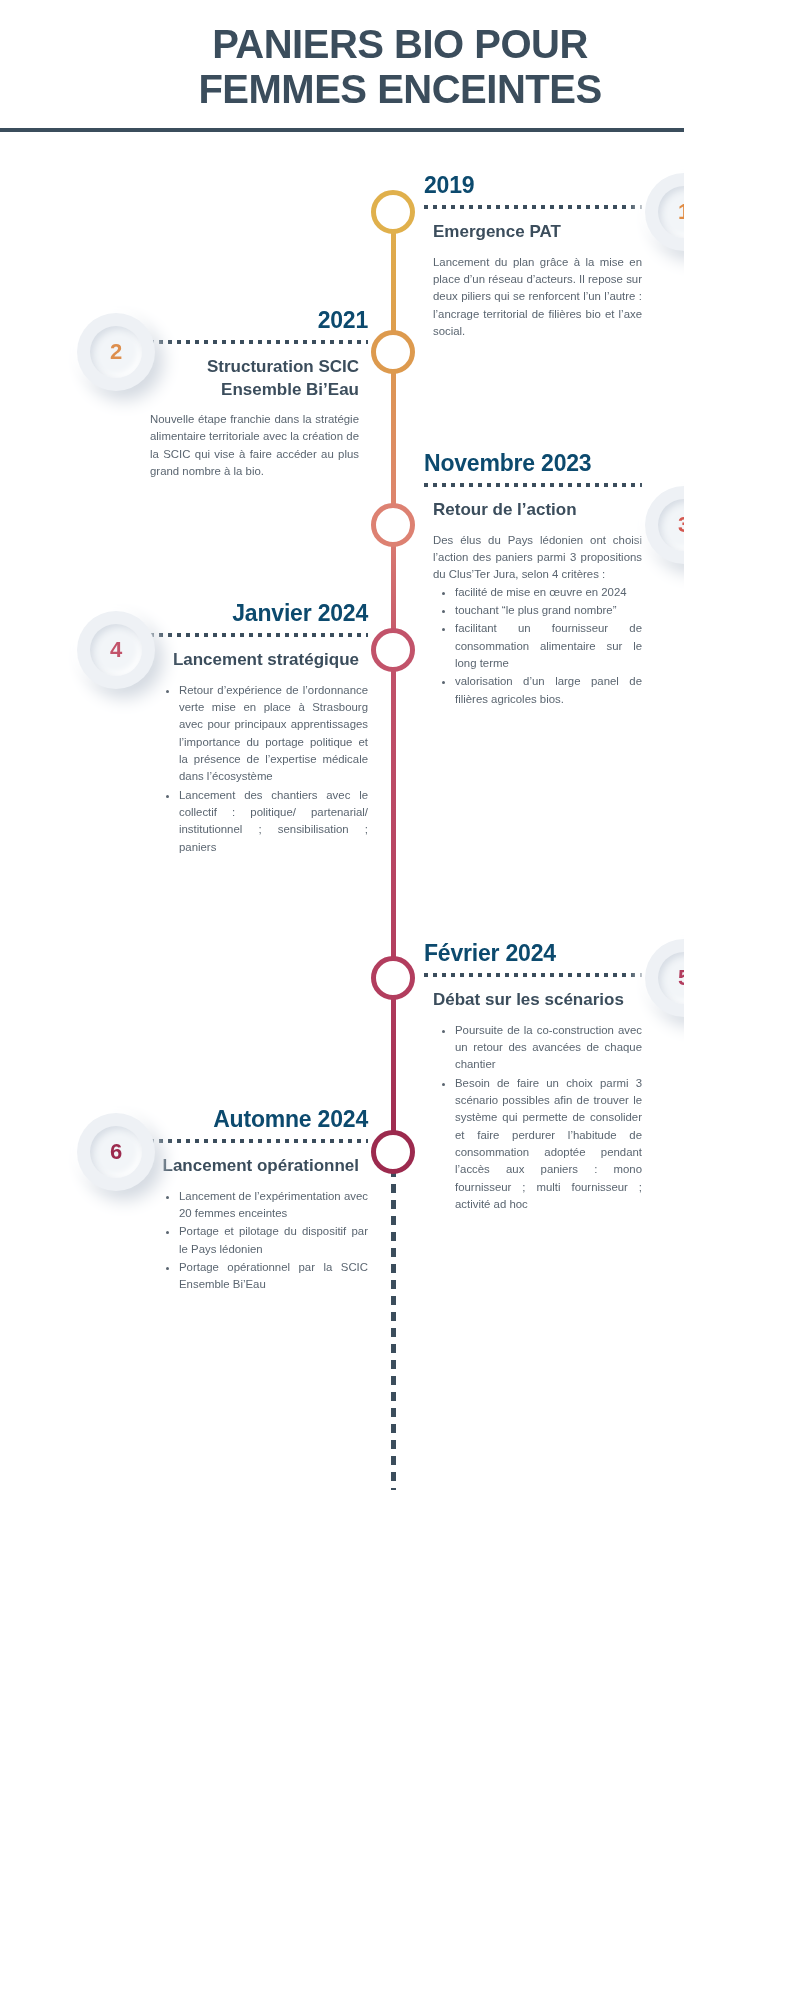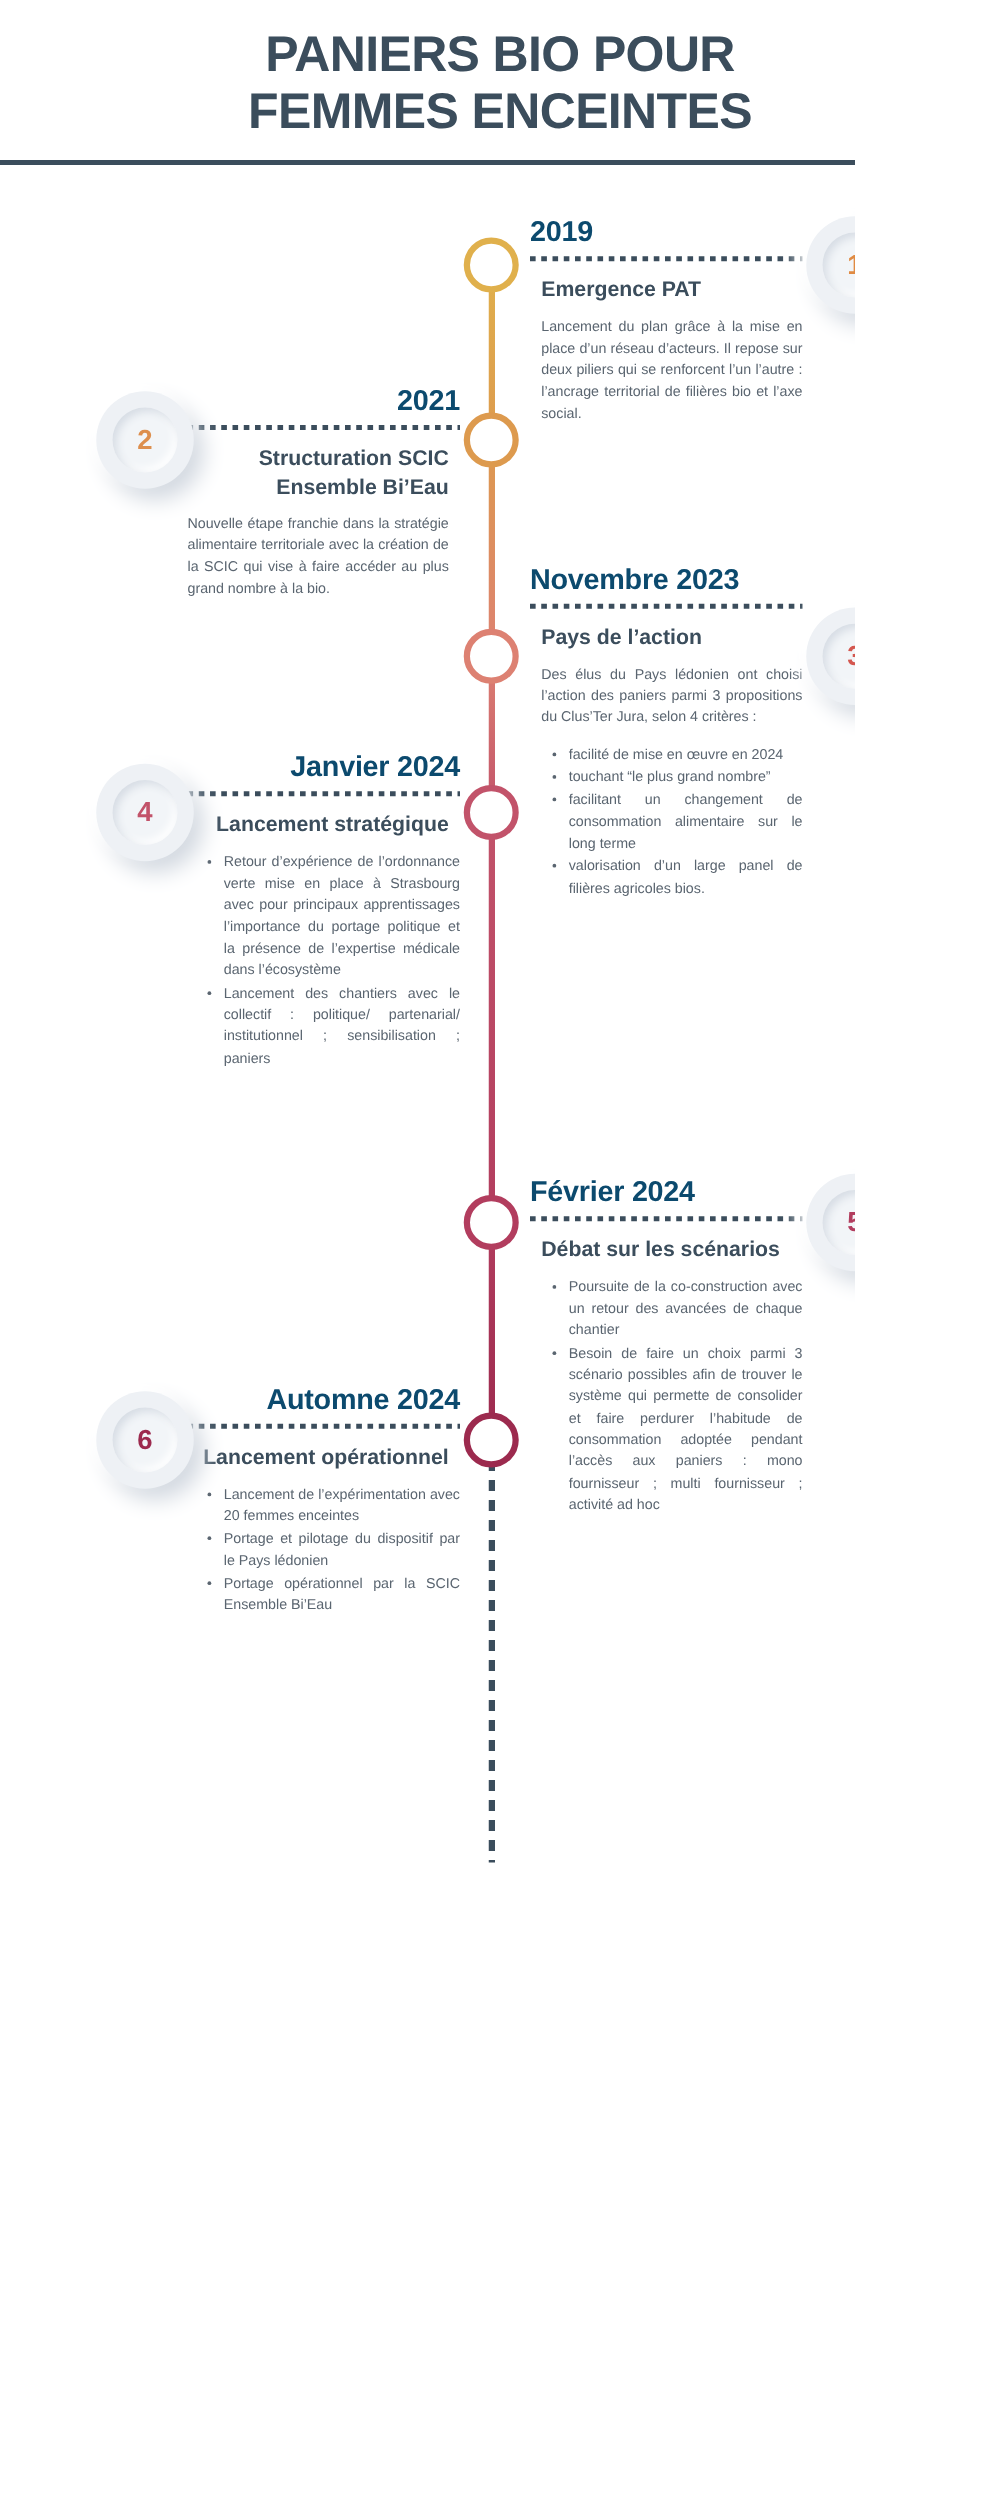--- a/index.html
+++ b/index.html
@@ -118,21 +118,21 @@
     margin: 0;
     padding-left: 22px;
     font-size: 11.4px;
     line-height: 1.52;
     color: #5a6570;
   }
   .entry.right ul { margin-left: 9px; }
   .entry.left  ul { margin-left: 9px; padding-left: 20px; }
   .entry li { text-align: justify; text-justify: inter-word; margin-bottom: 1px; }
 
-  .entry .body + ul { margin-top: 12px; }
+  .entry .body + ul { margin-top: 0; }
 
   
   .badge {
     position: absolute;
     width: 78px; height: 78px;
     border-radius: 50%;
     background: #eef1f5;
     box-shadow: -7px -7px 14px #ffffff, 8px 9px 18px #d2d8e0;
     display: flex; align-items: center; justify-content: center;
     z-index: 8;
@@ -185,26 +185,26 @@
         <div class="subtitle">Structuration SCIC Ensemble Bi’Eau</div>
         <div class="body">Nouvelle étape franchie dans la stratégie alimentaire territoriale avec la création de la SCIC qui vise à faire accéder au plus grand nombre à la bio.</div>
       </div>
       <div class="badge" style="top: 313px; left: 77px;">
         <div class="badge-inner" style="color: rgb(221, 143, 78);">2</div>
       </div>
       <div class="node" style="top: 503px; border-color: rgb(221, 129, 114);"></div>
       <div class="entry right" style="top: 450px;">
         <div class="date">Novembre 2023</div>
         <div class="dotline"></div>
-        <div class="subtitle">Pays de l’action</div>
+        <div class="subtitle">Retour de l’action</div>
         <div class="body">Des élus du Pays lédonien ont choisi l’action des paniers parmi 3 propositions du Clus’Ter Jura, selon 4 critères :</div>
         <ul>
           <li>facilité de mise en œuvre en 2024</li>
           <li>touchant “le plus grand nombre”</li>
-          <li>facilitant un changement de consommation alimentaire sur le long terme</li>
+          <li>facilitant un fournisseur de consommation alimentaire sur le long terme</li>
           <li>valorisation d’un large panel de filières agricoles bios.</li>
         </ul>
       </div>
       <div class="badge" style="top: 486px; left: 645px;">
         <div class="badge-inner" style="color: rgb(212, 87, 79);">3</div>
       </div>
       <div class="node" style="top: 628px; border-color: rgb(194, 83, 106);"></div>
       <div class="entry left" style="top: 600px;">
         <div class="date">Janvier 2024</div>
         <div class="dotline"></div>

